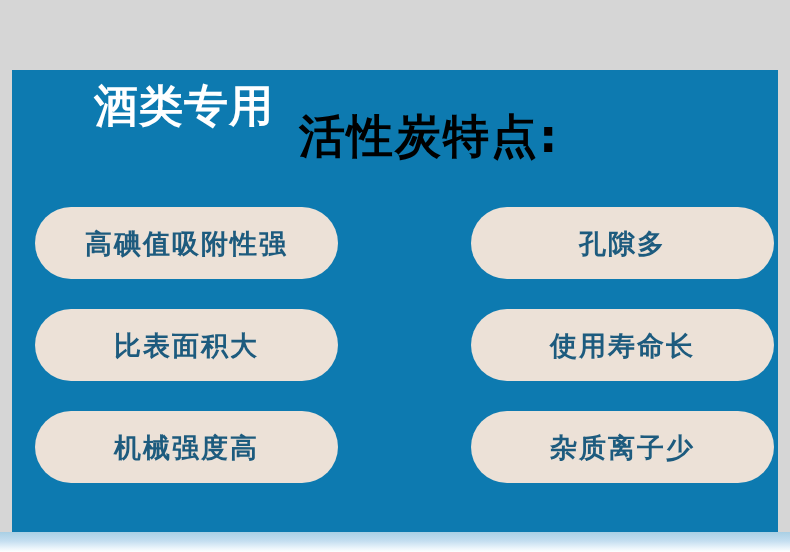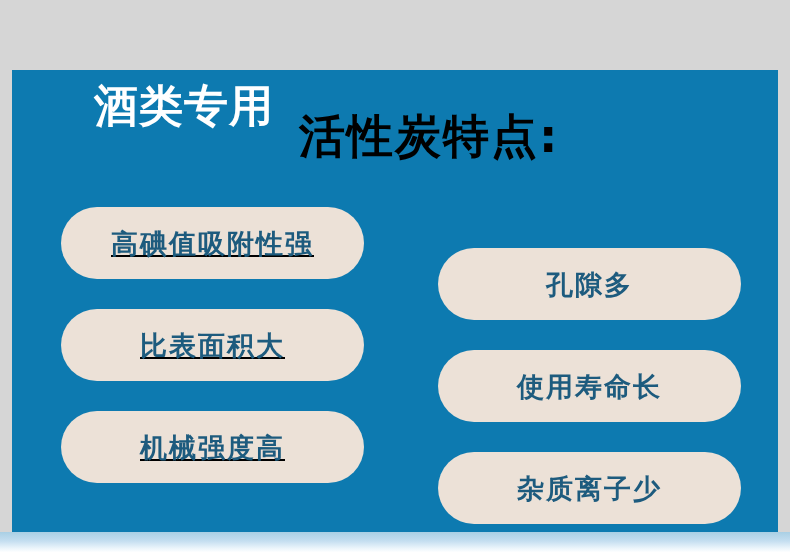--- a/index.html
+++ b/index.html
@@ -97,22 +97,22 @@
 
   .pill-label {
     font-size: 27px;
     font-weight: bold;
     color: #1d5b7e;
     letter-spacing: 2px;
     line-height: 1;
     white-space: nowrap;
   }
 
-  .col-left  { left: 49px; text-decoration: underline; }
-  .col-right { left: 426px; margin-top: 41px; }
+  .col-left  { left: 23px; }
+  .col-right { left: 459px; }
 
   .row-1 { top: 0px; }
   .row-2 { top: 102px; text-align: right; }
   .row-3 { top: 204px; }
 </style>
 </head>
 <body>
 
 <div id="poster">
 

